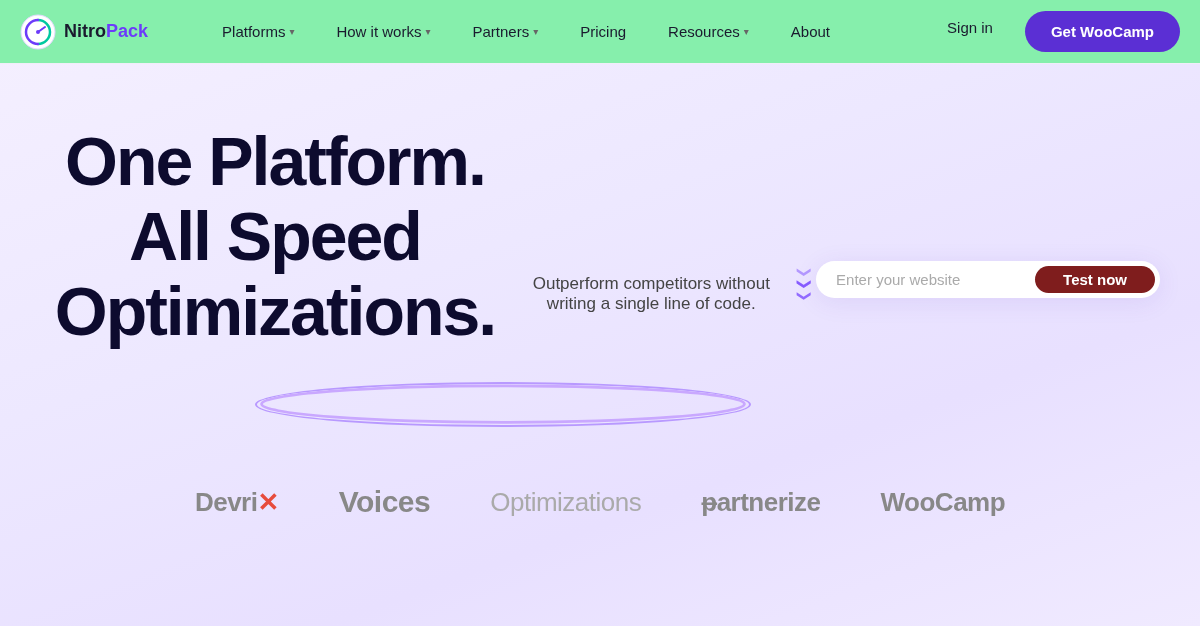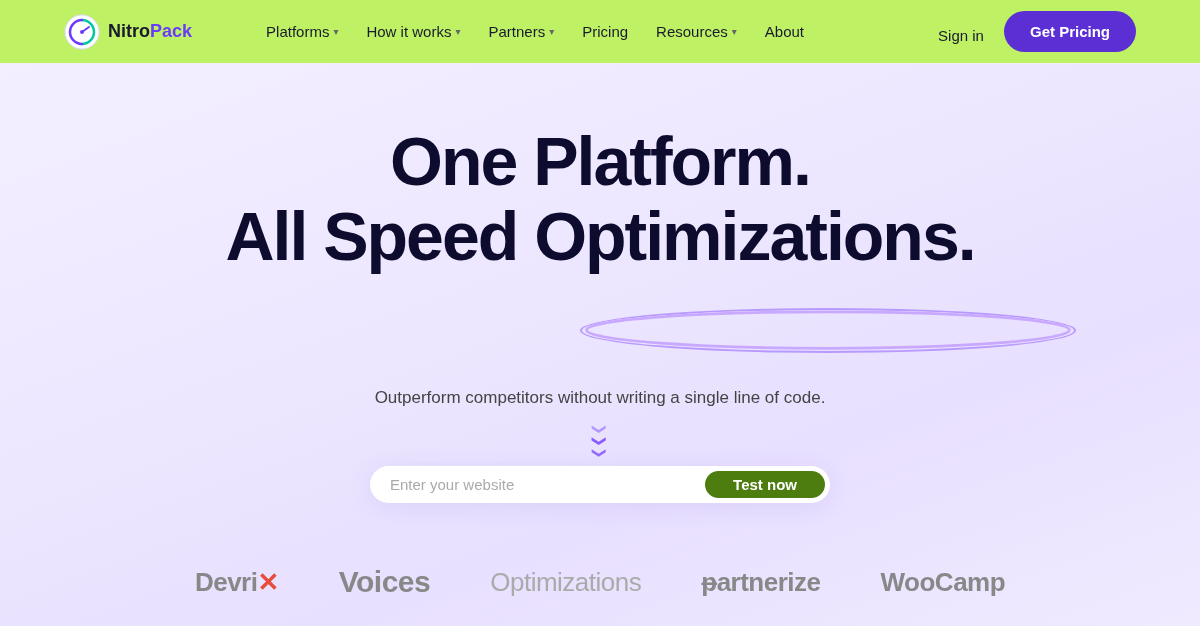--- a/index.html
+++ b/index.html
@@ -8,23 +8,23 @@
       background: linear-gradient(160deg, #f5f0ff 0%, #ede8ff 40%, #e8e0ff 70%, #f0eaff 100%);
       min-height: 626px;
       width: 1200px;
       overflow: hidden;
     }
 
     
     nav {
       display: flex;
       align-items: center;
-      padding: 0 64px;
+      padding: 0 20px;
       height: 64px;
-      background: #bef264;
+      background: #86efac;
       border-bottom: 1px solid #f0eef8;
     }
     .logo {
       display: flex;
       align-items: center;
       gap: 8px;
       text-decoration: none;
       margin-right: 60px;
     }
     .logo-icon {
@@ -33,43 +33,43 @@
     }
     .logo-text {
       font-size: 18px;
       font-weight: 700;
       color: #1a1a2e;
     }
     .logo-text span { color: #6c3bfa; }
     .nav-links {
       display: flex;
       align-items: center;
-      gap: 0;
+      gap: 14px;
       flex: 1;
     }
     .nav-item {
       display: flex;
       align-items: center;
       gap: 4px;
       padding: 8px 14px;
       font-size: 15px;
       font-weight: 500;
       color: #1a1a2e;
       cursor: pointer;
       border-radius: 6px;
       text-decoration: none;
     }
     .chevron {
       font-size: 10px;
       color: #666;
     }
     .nav-right {
       display: flex;
-      align-items: flex-end;
-      gap: 4px;
+      align-items: flex-start;
+      gap: 16px;
     }
     .sign-in {
       font-size: 15px;
       font-weight: 500;
       color: #1a1a2e;
       cursor: pointer;
       padding: 8px 16px;
     }
     .get-started-btn {
       background: #5b2fd4;
@@ -78,21 +78,21 @@
       border-radius: 30px;
       padding: 12px 26px;
       font-size: 15px;
       font-weight: 600;
       cursor: pointer;
     }
 
     
     .hero {
       display: flex;
-      flex-direction: column;
+      flex-direction: row;
       align-items: center;
       text-align: center;
       padding: 60px 40px 30px;
     }
     .hero-title {
       font-size: 68px;
       font-weight: 800;
       color: #0d0b2e;
       line-height: 1.1;
       letter-spacing: -2px;
@@ -151,21 +151,21 @@
     .url-input {
       flex: 1;
       border: none;
       outline: none;
       font-size: 15px;
       color: #333;
       background: transparent;
     }
     .url-input::placeholder { color: #aaa; }
     .test-now-btn {
-      background: #4d7c0f;
+      background: #7f1d1d;
       color: white;
       border: none;
       border-radius: 30px;
       padding: 5px 28px;
       font-size: 15px;
       font-weight: 600;
       cursor: pointer;
       white-space: nowrap;
     }
 
@@ -227,21 +227,21 @@
       <span>Resources</span>
       <span class="chevron">▾</span>
     </a>
     <a class="nav-item">
       <span>About</span>
     </a>
   </div>
 
   <div class="nav-right">
     <span class="sign-in">Sign in</span>
-    <button class="get-started-btn">Get Pricing</button>
+    <button class="get-started-btn">Get WooCamp</button>
   </div>
 </nav>
 
 <section class="hero">
   <h1 class="hero-title">
     <span>One Platform.</span><br>
     <span>All Speed Optimizations.</span><br>
     <span class="hero-title-auto">
       <svg class="auto-oval" viewBox="0 0 540 45" preserveAspectRatio="none" xmlns="http://www.w3.org/2000/svg">
         <ellipse cx="270" cy="22" rx="265" ry="20" fill="none" stroke="#c9a8ff" stroke-width="3"></ellipse>

